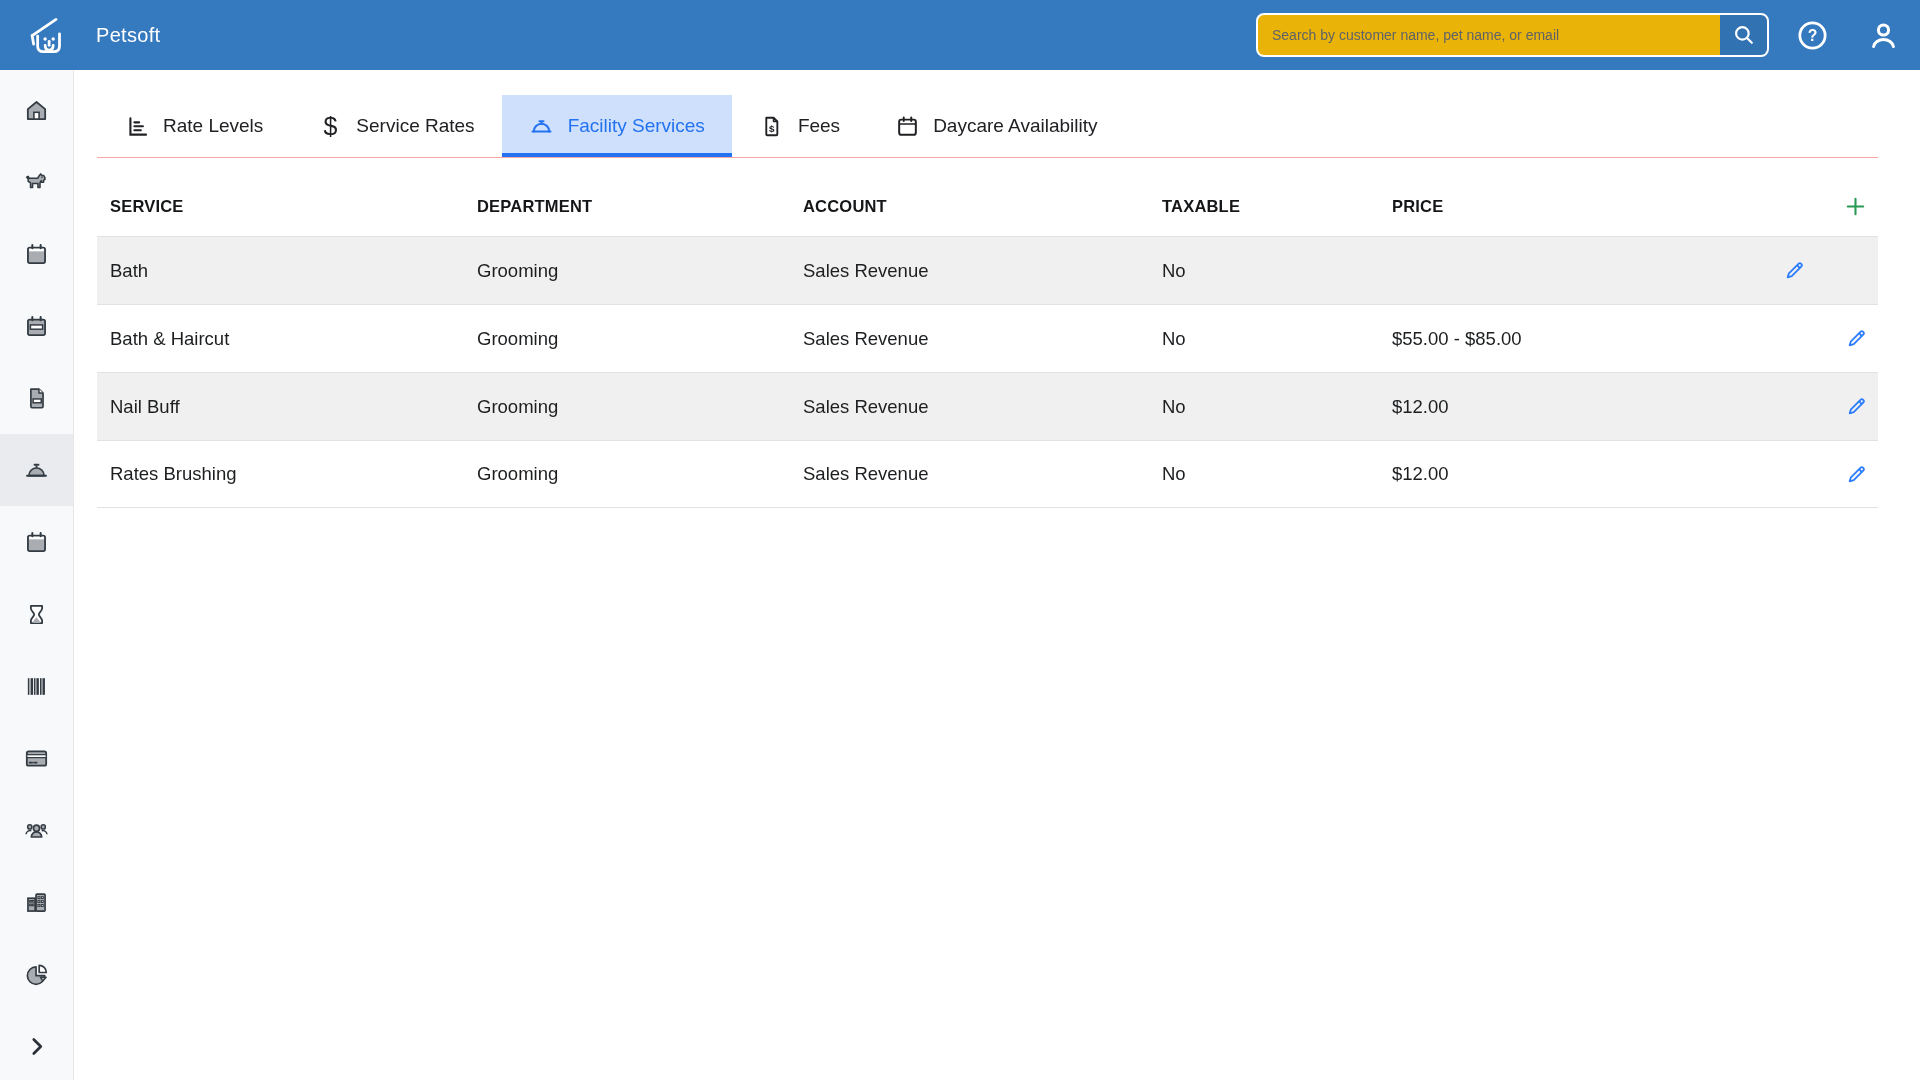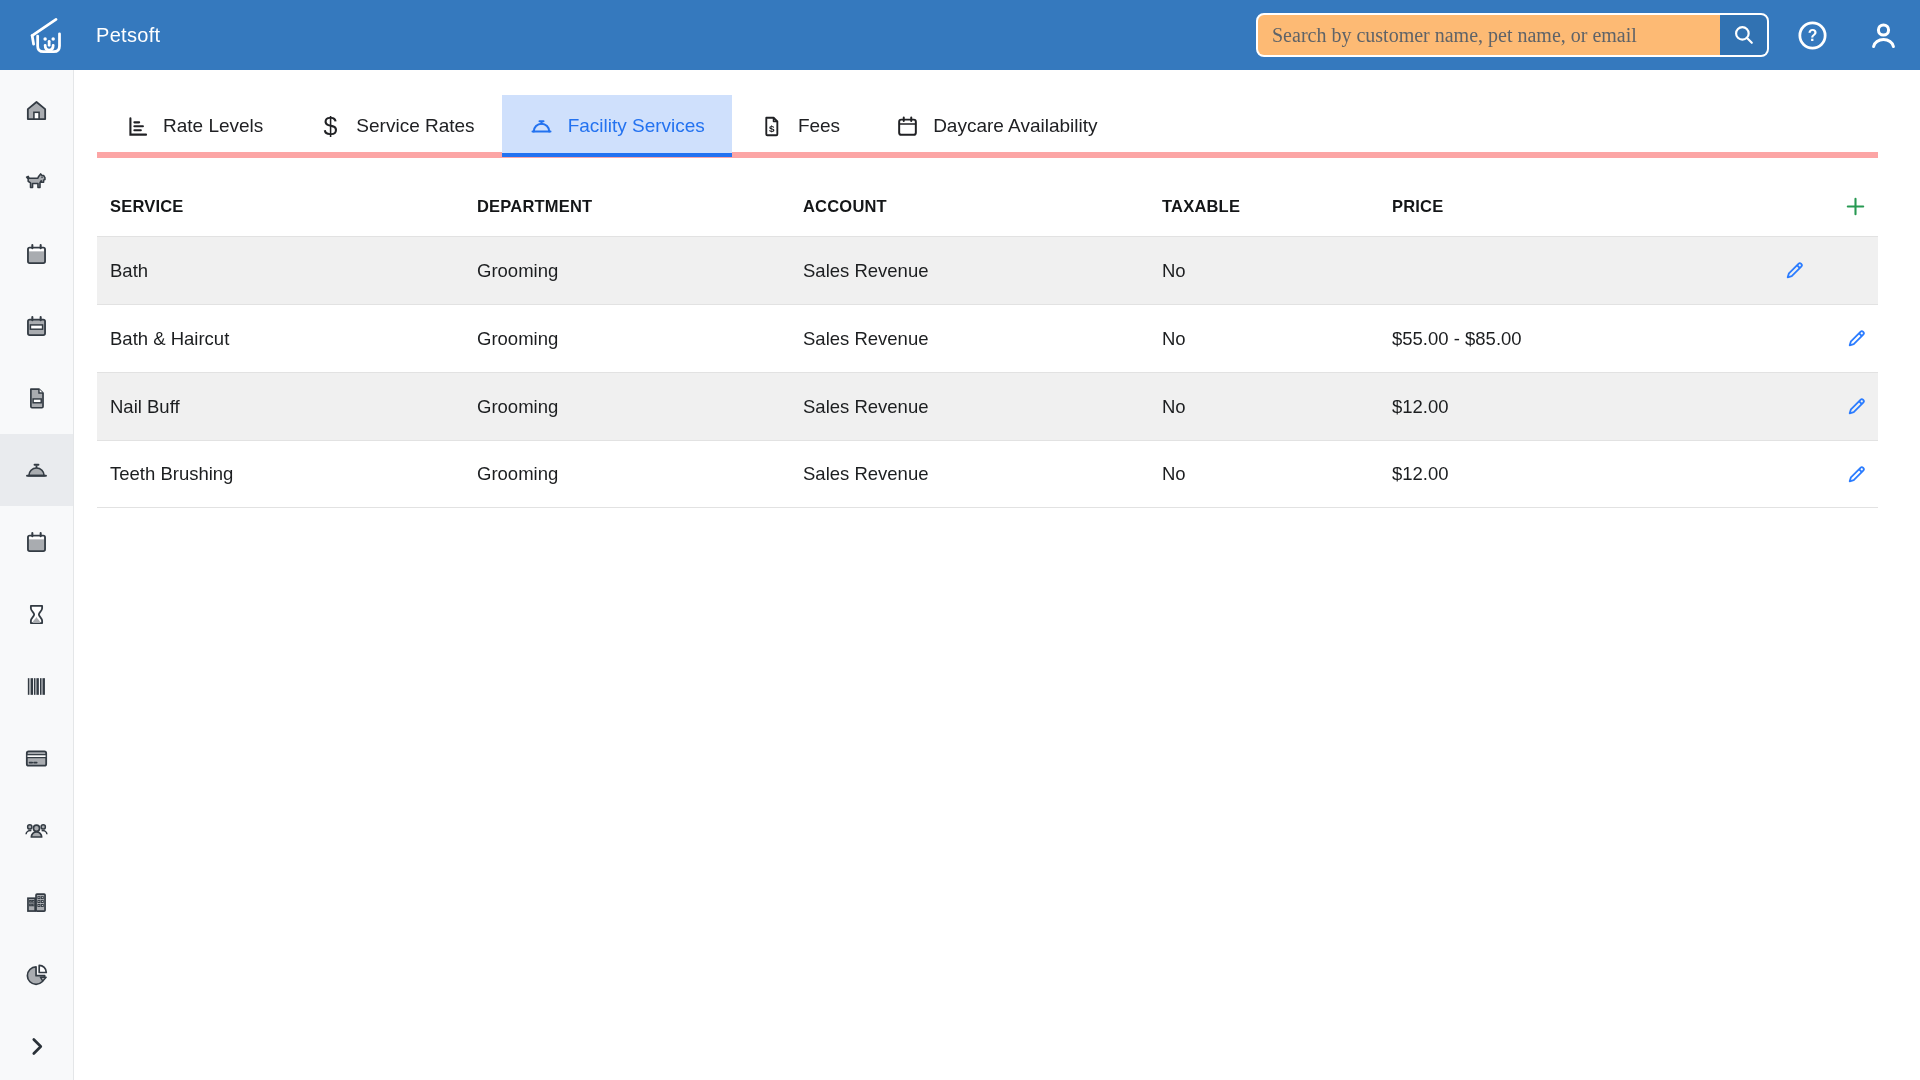--- a/index.html
+++ b/index.html
@@ -14,43 +14,43 @@
     background:#3579be; display:flex; align-items:center;padding-left:12px;
   }
   .logo { margin-left:12px; width:48px; height:48px; display:flex; align-items:center; justify-content:center; cursor:pointer; }
   .app-title { margin-left:24px; color:#fff; font-size:20px; font-weight:500; letter-spacing:.3px; }
   .topbar .spacer { flex:1; }
   .searchbox {
     width:513px; height:44px; border:2px solid #fff; border-radius:8px;
     display:flex; overflow:hidden; margin-right:26px; background:#fff;
   }
   .searchbox input {
-    flex:1; border:none; outline:none; padding:0 14px; font-size:20px;
-    font-family:Liberation Serif, serif; color:#3c4043; background:#fdba74;
+    flex:1; border:none; outline:none; padding:0 14px; font-size:14px;
+    font-family:Liberation Sans, sans-serif; color:#3c4043; background:#eab308;
   }
   .searchbox input::placeholder { color:#5f6368; }
   .search-btn {
     width:47px; background:#3172b2; border:none; display:flex;
     align-items:center; justify-content:center; cursor:pointer;
   }
   .round-btn { background:none; border:none; cursor:pointer; width:34px; height:34px; display:flex; align-items:center; justify-content:center; }
   .help-btn { margin-right:37px; }
   .person-btn { margin-right:20px; }
   
   .sidebar {
     position:absolute; left:0; top:70px; width:74px; height:1010px;
     background:#f8f9fa; border-right:1px solid #e4e6e8; padding-top:4px;
   }
   .side-item {
     width:73px; height:72px; display:flex; align-items:center; justify-content:center; cursor:pointer;
   }
   .side-item.selected { background:#e9ebee; }
   
   .main { position:absolute; left:74px; top:70px; width:1846px; height:1010px; padding:0 42px 0 23px; background:#fff; }
-  .tabbar { margin-top:25px; display:flex; border-bottom:6px solid #fca5a5; height:63px; }
+  .tabbar { margin-top:25px; display:flex; border-bottom:1px solid #fca5a5; height:63px; }
   .tab {
     display:flex; align-items:center; gap:13px; padding:0 27px; height:62px;
     font-size:19px; color:#202124; cursor:pointer; position:relative; white-space:nowrap;
   }
   .tab .ticon { display:flex; align-items:center; justify-content:center; width:26px; height:26px; }
   .tab.active { background:#cfe0fc; color:#2372f0; font-weight:500; }
   .tab.active::after { content:""; position:absolute; left:0; right:0; bottom:0; height:4px; background:#2372f0; }
   .dollar-glyph { font-size:25px; font-weight:500; line-height:1; }
   .page-title { margin-top:24px; font-size:20.5px; font-weight:700; color:#1d1f21; line-height:27px; }
   
@@ -376,21 +376,21 @@
             <svg width="23" height="23" viewBox="0 0 24 24" fill="none" stroke="currentColor" stroke-width="1.9" stroke-linejoin="round">
               <path d="M4.9 19.1 L6.2 14.9 L16.1 5 A2.05 2.05 0 0 1 19 7.9 L9.1 17.8 L4.9 19.1 Z"></path>
               <path d="M14.6 6.5 L17.5 9.4"></path>
             </svg>
           </span>
         </button>
       </div>
     </div>
 
     <div class="trow">
-      <div class="cell">Teeth Brushing</div>
+      <div class="cell">Rates Brushing</div>
       <div class="cell">Grooming</div>
       <div class="cell">Sales Revenue</div>
       <div class="cell">No</div>
       <div class="cell">$12.00</div>
       <div class="cell actions">
         <button class="icon-btn edit-btn">
           <span>
             <svg width="23" height="23" viewBox="0 0 24 24" fill="none" stroke="currentColor" stroke-width="1.9" stroke-linejoin="round">
               <path d="M4.9 19.1 L6.2 14.9 L16.1 5 A2.05 2.05 0 0 1 19 7.9 L9.1 17.8 L4.9 19.1 Z"></path>
               <path d="M14.6 6.5 L17.5 9.4"></path>

